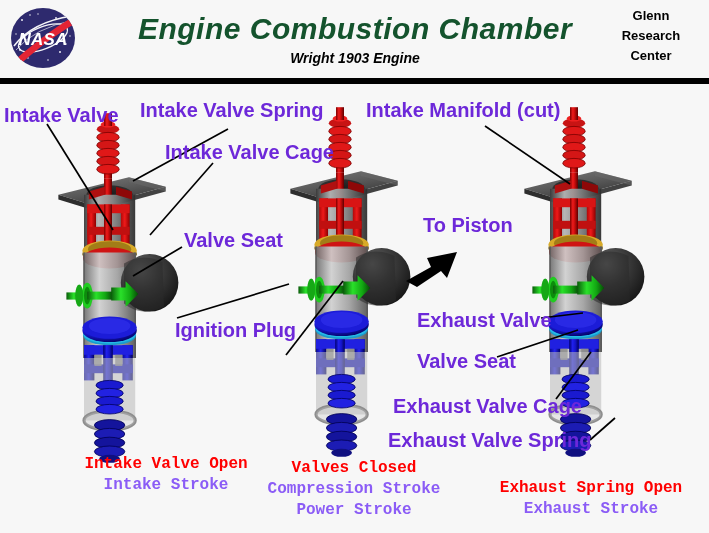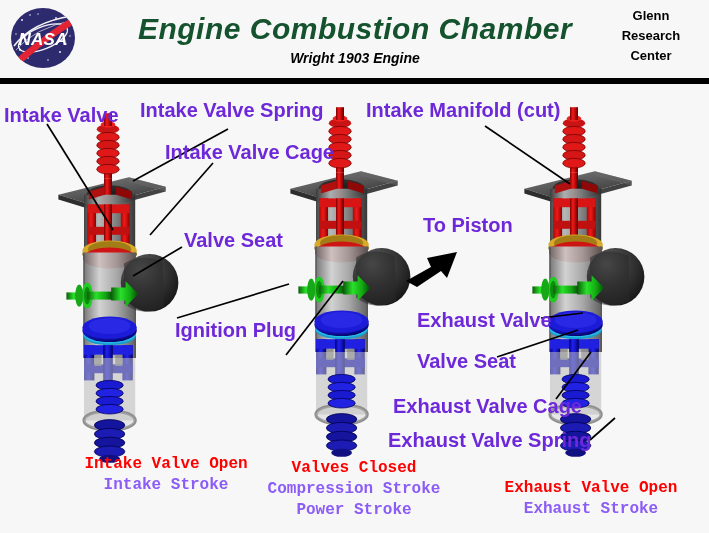--- a/index.html
+++ b/index.html
@@ -324,17 +324,17 @@
     <span class="blk">Intake  Stroke</span>
   </div>
 
   <div class="cap" style="left:236px;top:458px;width:236px;">
     <span class="red">Valves  Closed</span>
     <span class="blk">Compression  Stroke</span>
     <span class="blk">Power  Stroke</span>
   </div>
 
   <div class="cap" style="left:473px;top:478px;width:236px;">
-    <span class="red">Exhaust  Valve  Open</span>
+    <span class="red">Exhaust  Spring  Open</span>
     <span class="blk">Exhaust  Stroke</span>
   </div>
 
 </div>
 
 </body></html>

